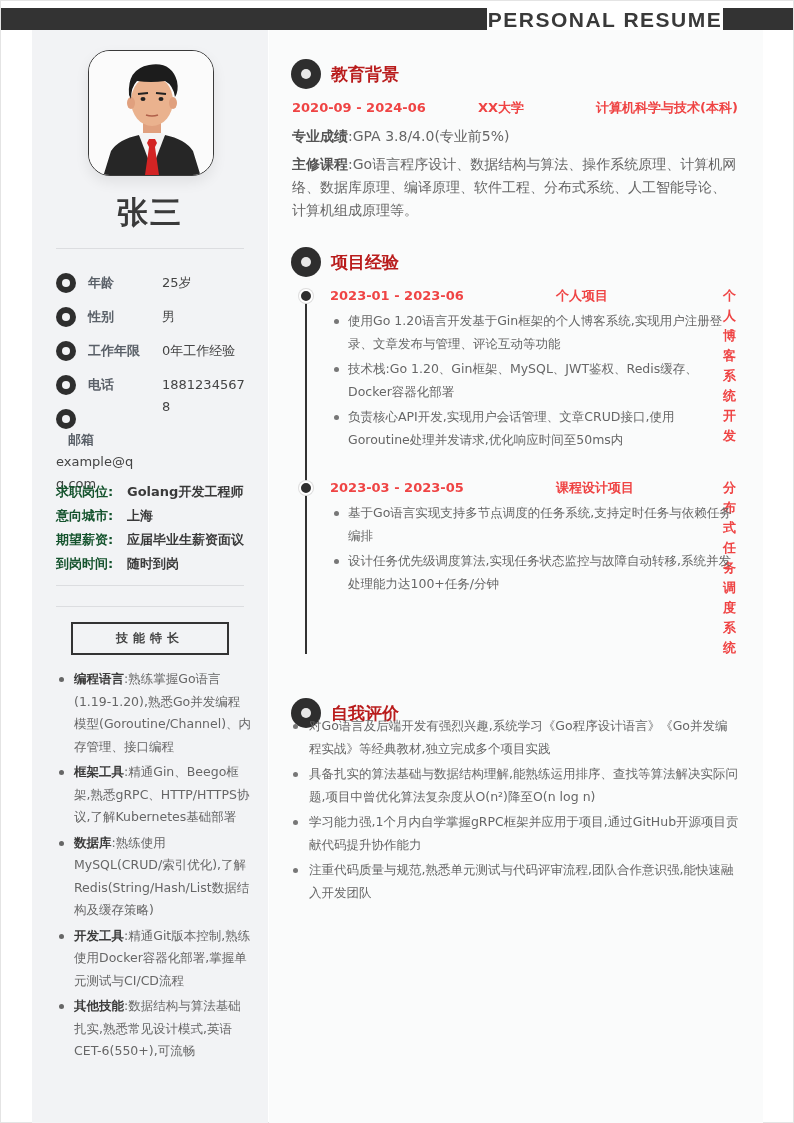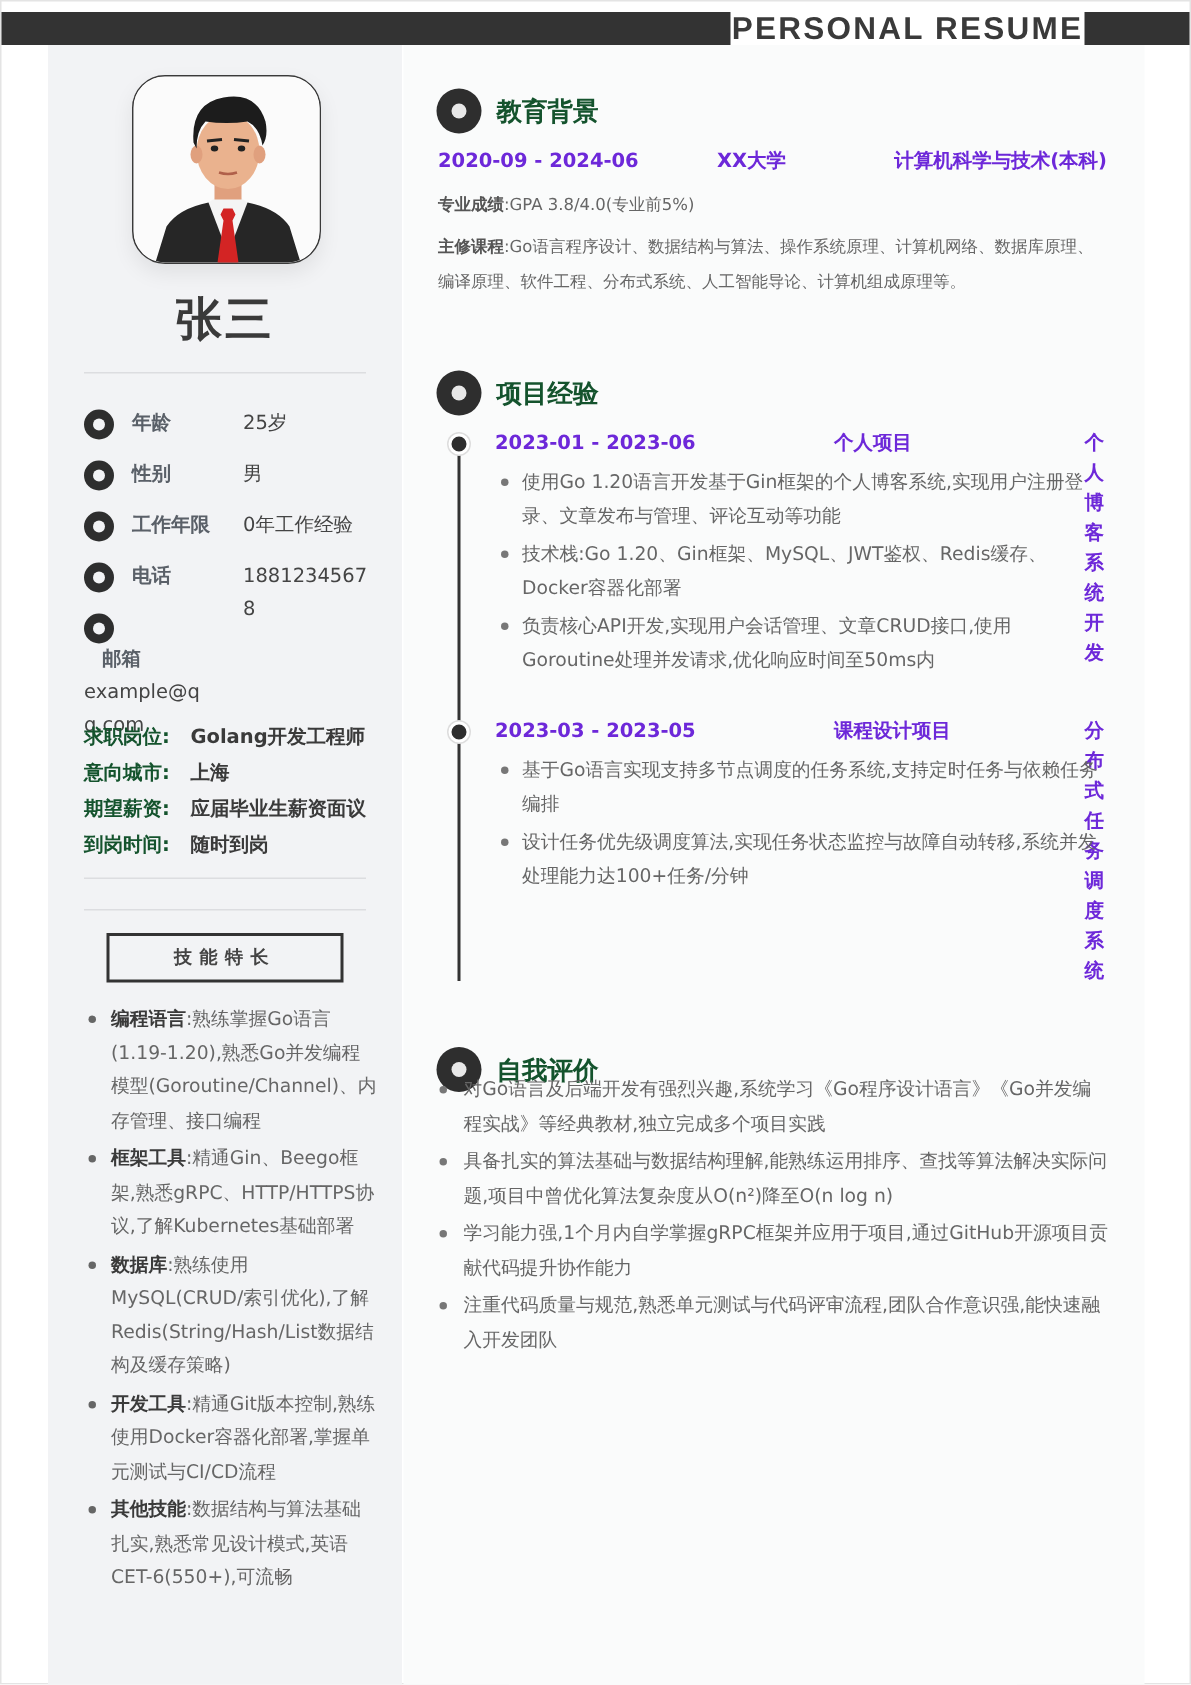--- a/index.html
+++ b/index.html
@@ -41,26 +41,26 @@
   .skills li { position: relative; padding-left: 18px; font-size: 12.5px; line-height: 22.5px; color: #666; margin-bottom: 3px; }
   .skills li::before { content: ""; position: absolute; left: 3px; top: 9px; width: 5px; height: 5px; border-radius: 50%; background: #666; }
   .skills b { color: #3a3a3a; }
 
   
   .main { position: absolute; left: 268px; top: 29px; width: 494px; height: 1094px; background: #fafbfb; }
 
   .section-head { position: absolute; left: 22px; display: flex; align-items: center; }
   .section-icon { width: 30px; height: 30px; border-radius: 50%; background: #2e2e2e; position: relative; }
   .section-icon::after { content: ""; position: absolute; left: 10px; top: 10px; width: 10px; height: 10px; border-radius: 50%; background: #e8e8e8; }
-  .section-title { margin-left: 10px; font-size: 17px; font-weight: bold; color: #14532d; }
+  .section-title { margin-left: 10px; font-size: 17px; font-weight: bold; color: #b91c1c; }
 
   .edu { position: absolute; left: 23px; top: 68px; width: 446px; }
-  .row3 { display: flex; font-size: 13px; font-weight: bold; color: #6d28d9; line-height: 20px; }
+  .row3 { display: flex; font-size: 13px; font-weight: bold; color: #ef4444; line-height: 20px; }
   .edu .c1 { width: 186px; } .edu .c2 { width: 90px; } .edu .c3 { flex: 1; text-align: right; }
-  .edu-line { font-size: 11px; line-height: 23px; color: #666; }
+  .edu-line { font-size: 14px; line-height: 23px; color: #666; }
   .edu-line b { color: #555; }
 
   .timeline { position: absolute; left: 36px; top: 266px; width: 2px; height: 358px; background: #333; }
   .proj { position: absolute; left: 30px; width: 440px; }
   .proj-dot { position: absolute; left: 0; top: 3px; width: 14px; height: 14px; border-radius: 50%; background: #2e2e2e; border: 2px solid #fff; box-shadow: 0 0 0 1px #ddd; }
   .proj-head { position: absolute; left: 31px; top: 0; width: 406px; gap: 48px; }
   .proj .c1 { width: 178px; } .proj .c2 { width: 118px; text-align: left; } .proj .c3 { flex: 1; text-align: right; }
   .bullets { position: absolute; left: 31px; top: 24px; width: 406px; list-style: none; }
   .bullets li { position: relative; padding-left: 18px; font-size: 12.5px; line-height: 22.5px; color: #666; margin-bottom: 3px; }
   .bullets li::before { content: ""; position: absolute; left: 4px; top: 9px; width: 5px; height: 5px; border-radius: 50%; background: #777; }

